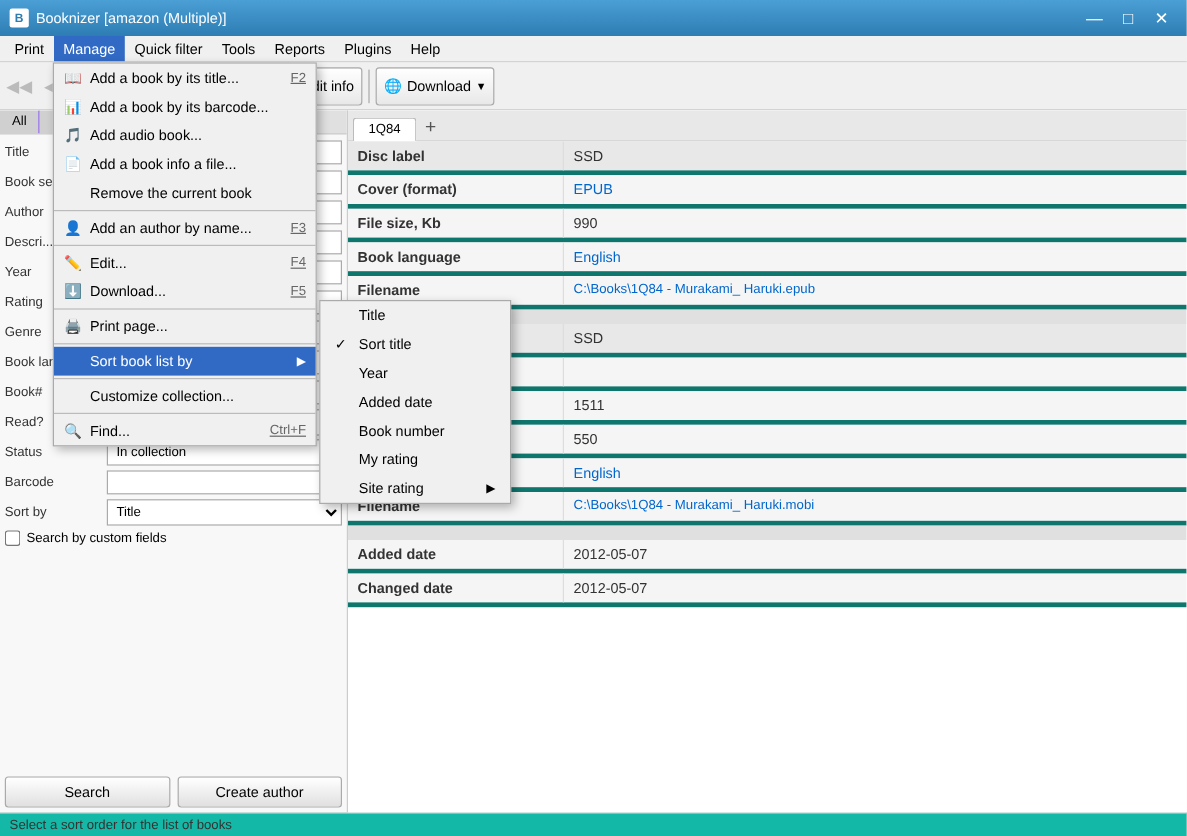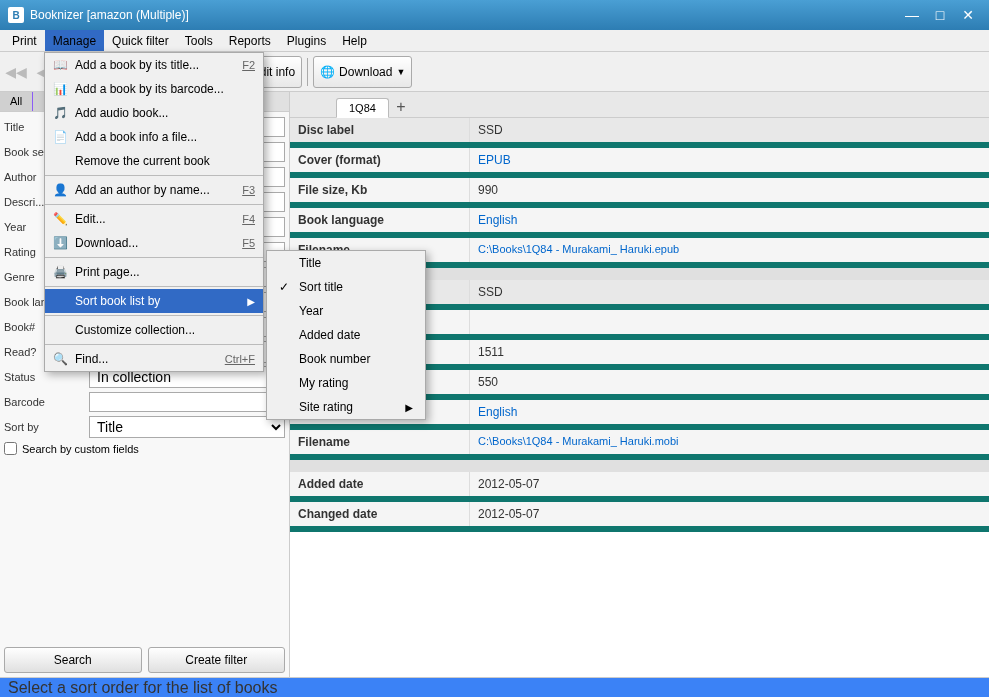--- a/index.html
+++ b/index.html
@@ -179,21 +179,21 @@
       background: white;
       padding: 1px 3px;
       font-size: 11px;
     }
     .form-select {
       flex: 1;
       height: 22px;
       border: 1px solid #aaa;
       background: white;
       padding: 1px 3px;
-      font-size: 14px;
+      font-size: 11px;
     }
     .search-custom-fields {
       display: flex;
       align-items: center;
       margin: 4px 0;
       font-size: 11px;
     }
     .search-custom-fields input { margin-right: 5px; }
     .search-buttons {
       display: flex;
@@ -206,26 +206,26 @@
       cursor: pointer;
       font-size: 12px;
       border: 1px solid #aaa;
       background: linear-gradient(to bottom, #ffffff, #e0e0e0);
       border-radius: 3px;
     }
 
     
     .status-bar {
       height: 20px;
-      background: #3b82f6;
+      background: #14b8a6;
       border-top: 1px solid #ccc;
       display: flex;
       align-items: center;
       padding: 0 8px;
-      font-size: 16px;
+      font-size: 11px;
       color: #333;
     }
 
     
     .right-panel {
       flex: 1;
       display: flex;
       flex-direction: column;
       background: #fff;
       overflow: hidden;
@@ -245,21 +245,20 @@
       background: #d0d0d0;
       border: 1px solid #bbb;
       border-bottom: none;
       cursor: pointer;
       font-size: 11px;
       display: flex;
       align-items: center;
       gap: 4px;
       border-radius: 3px 3px 0 0;
       margin-right: 2px;
-      margin-left: 42px;
     }
     .book-tab.active {
       background: #fff;
       border-bottom: 1px solid #fff;
       margin-bottom: -1px;
     }
     .tab-add {
       width: 20px;
       height: 20px;
       background: transparent;
@@ -273,21 +272,21 @@
     }
 
     
     .book-info {
       flex: 1;
       overflow-y: auto;
       background: #fff;
     }
     .info-row {
       display: flex;
-      border-bottom: 6px solid #0f766e;
+      border-bottom: 4px solid #0f766e;
     }
     .info-row:nth-child(even) { background: #f5f5f5; }
     .info-row:nth-child(odd) { background: #fff; }
     .info-label {
       width: 180px;
       min-width: 180px;
       padding: 5px 8px;
       font-weight: 600;
       color: #333;
       font-size: 12px;
@@ -378,21 +377,21 @@
 
     
     .sort-item .sub-arrow {
       margin-left: auto;
       font-size: 10px;
     }
 
     
     .menu-item.manage-active {
       background: #316ac5;
-      color: #000000;
+      color: #ffffff;
     }
   </style>
 </head>
 <body>
 
 <div class="title-bar">
   <div class="title-bar-icon">
     <span>B</span>
   </div>
   <span class="title-bar-text">Booknizer [amazon (Multiple)]</span>
@@ -520,21 +519,21 @@
         </select>
       </div>
       <div class="search-custom-fields">
         <input type="checkbox" id="custom-fields" style="">
         <label for="custom-fields">Search by custom fields</label>
       </div>
     </div>
 
     <div class="search-buttons">
       <button class="search-btn">Search</button>
-      <button class="search-btn">Create filter</button>
+      <button class="search-btn">Create author</button>
     </div>
   </div>
 
   <div class="right-panel">
 
     <div class="book-tabs">
       <div class="book-tab active">
         <span>1Q84</span>
       </div>
       <button class="tab-add">+</button>

